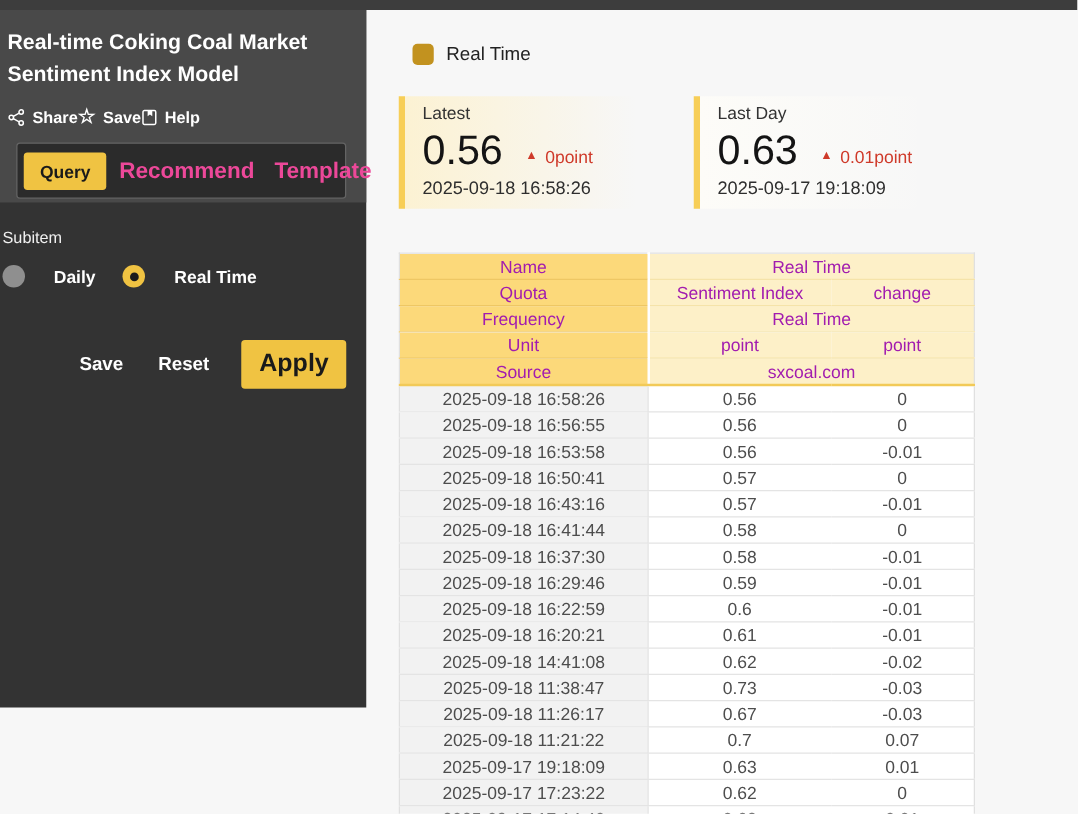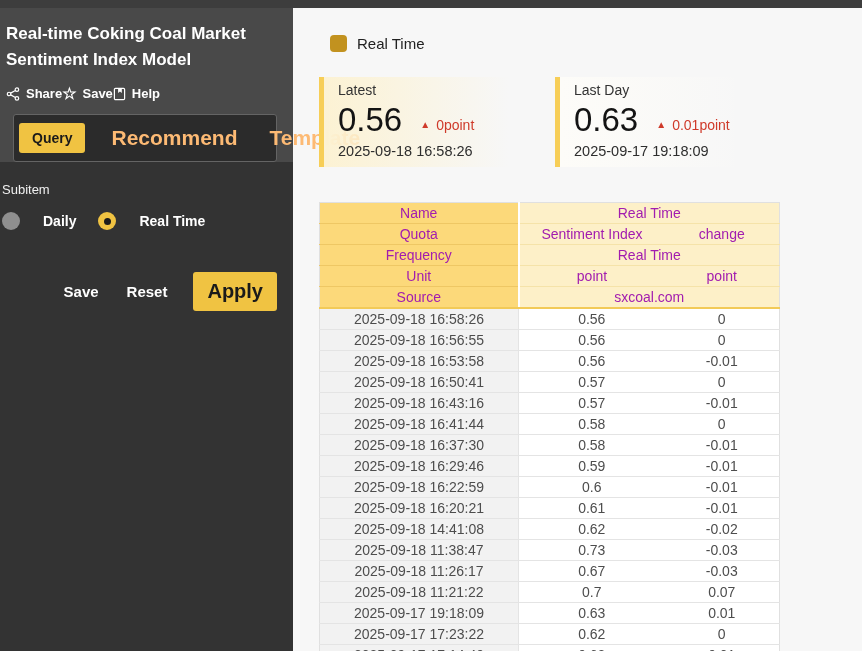--- a/index.html
+++ b/index.html
@@ -4,30 +4,30 @@
 <style>
   html,body{margin:0;padding:0;}
   body{
     width:862px;height:651px;overflow:hidden;position:relative;
     font-family:"Liberation Sans",sans-serif;
     background:var(--panelBg,#f7f7f7);
   }
   
   .topband{position:absolute;top:0;left:0;width:862px;height:8px;background:#3d3d3d;z-index:5;}
   
-  .sidebar{position:absolute;top:0;left:0;width:293px;height:651px;background:var(--sidebarBottom,#333);color:#fff;}
+  .sidebar{position:absolute;top:0;left:0;width:293px;height:566px;background:var(--sidebarBottom,#333);color:#fff;}
   .sidebar-top{background:var(--sidebarTop,#494949);height:162px;padding-top:8px;box-sizing:border-box;}
   .title{margin:13px 12px 0 6px;font-size:17px;font-weight:bold;line-height:26px;color:#fff;}
   .actions{display:flex;align-items:center;gap:0;margin:13px 0 0 6px;font-size:13px;font-weight:600;}
   .action{display:flex;align-items:center;gap:6px;cursor:pointer;}
   .action svg{display:block;}
   .star-glyph{font-size:16px;line-height:14px;}
   .tabbar{margin:13px 16px 0 13px;background:#2b2b2b;border:1px solid #646464;border-radius:3px;
-    padding:4px 5px;display:flex;align-items:center;gap:20px;box-sizing:border-box;}
-  .tab{background:transparent;border:none;color:#fdba74;font-family:inherit;font-size:21px;font-weight:bold;
+    padding:4px 5px;display:flex;align-items:center;gap:4px;box-sizing:border-box;}
+  .tab{background:transparent;border:none;color:#ec4899;font-family:inherit;font-size:18px;font-weight:bold;
     padding:7px 6px;cursor:pointer;border-radius:3px;}
   .tab.active{background:var(--accent,#f0c342);color:#1a1a1a;font-size:14px;padding:7px 13px;}
   .sidebar-body{padding:20px 16px 0 2px;}
   .subitem{font-size:13px;color:#f0f0f0;margin:0 0 15px 0;}
   .radios{display:flex;align-items:center;gap:22px;}
   .radio-opt{display:flex;align-items:center;gap:23px;font-size:14px;font-weight:bold;cursor:pointer;}
   .radio-circle{width:18px;height:18px;border-radius:50%;background:#8f8f8f;display:inline-flex;align-items:center;justify-content:center;}
   .radio-circle.on{background:var(--accent,#f0c342);}
   .radio-circle.on::after{content:"";width:7px;height:7px;border-radius:50%;background:#1c1c1c;}
   .btnrow{margin-top:42px;display:flex;justify-content:flex-end;align-items:center;gap:8px;}

